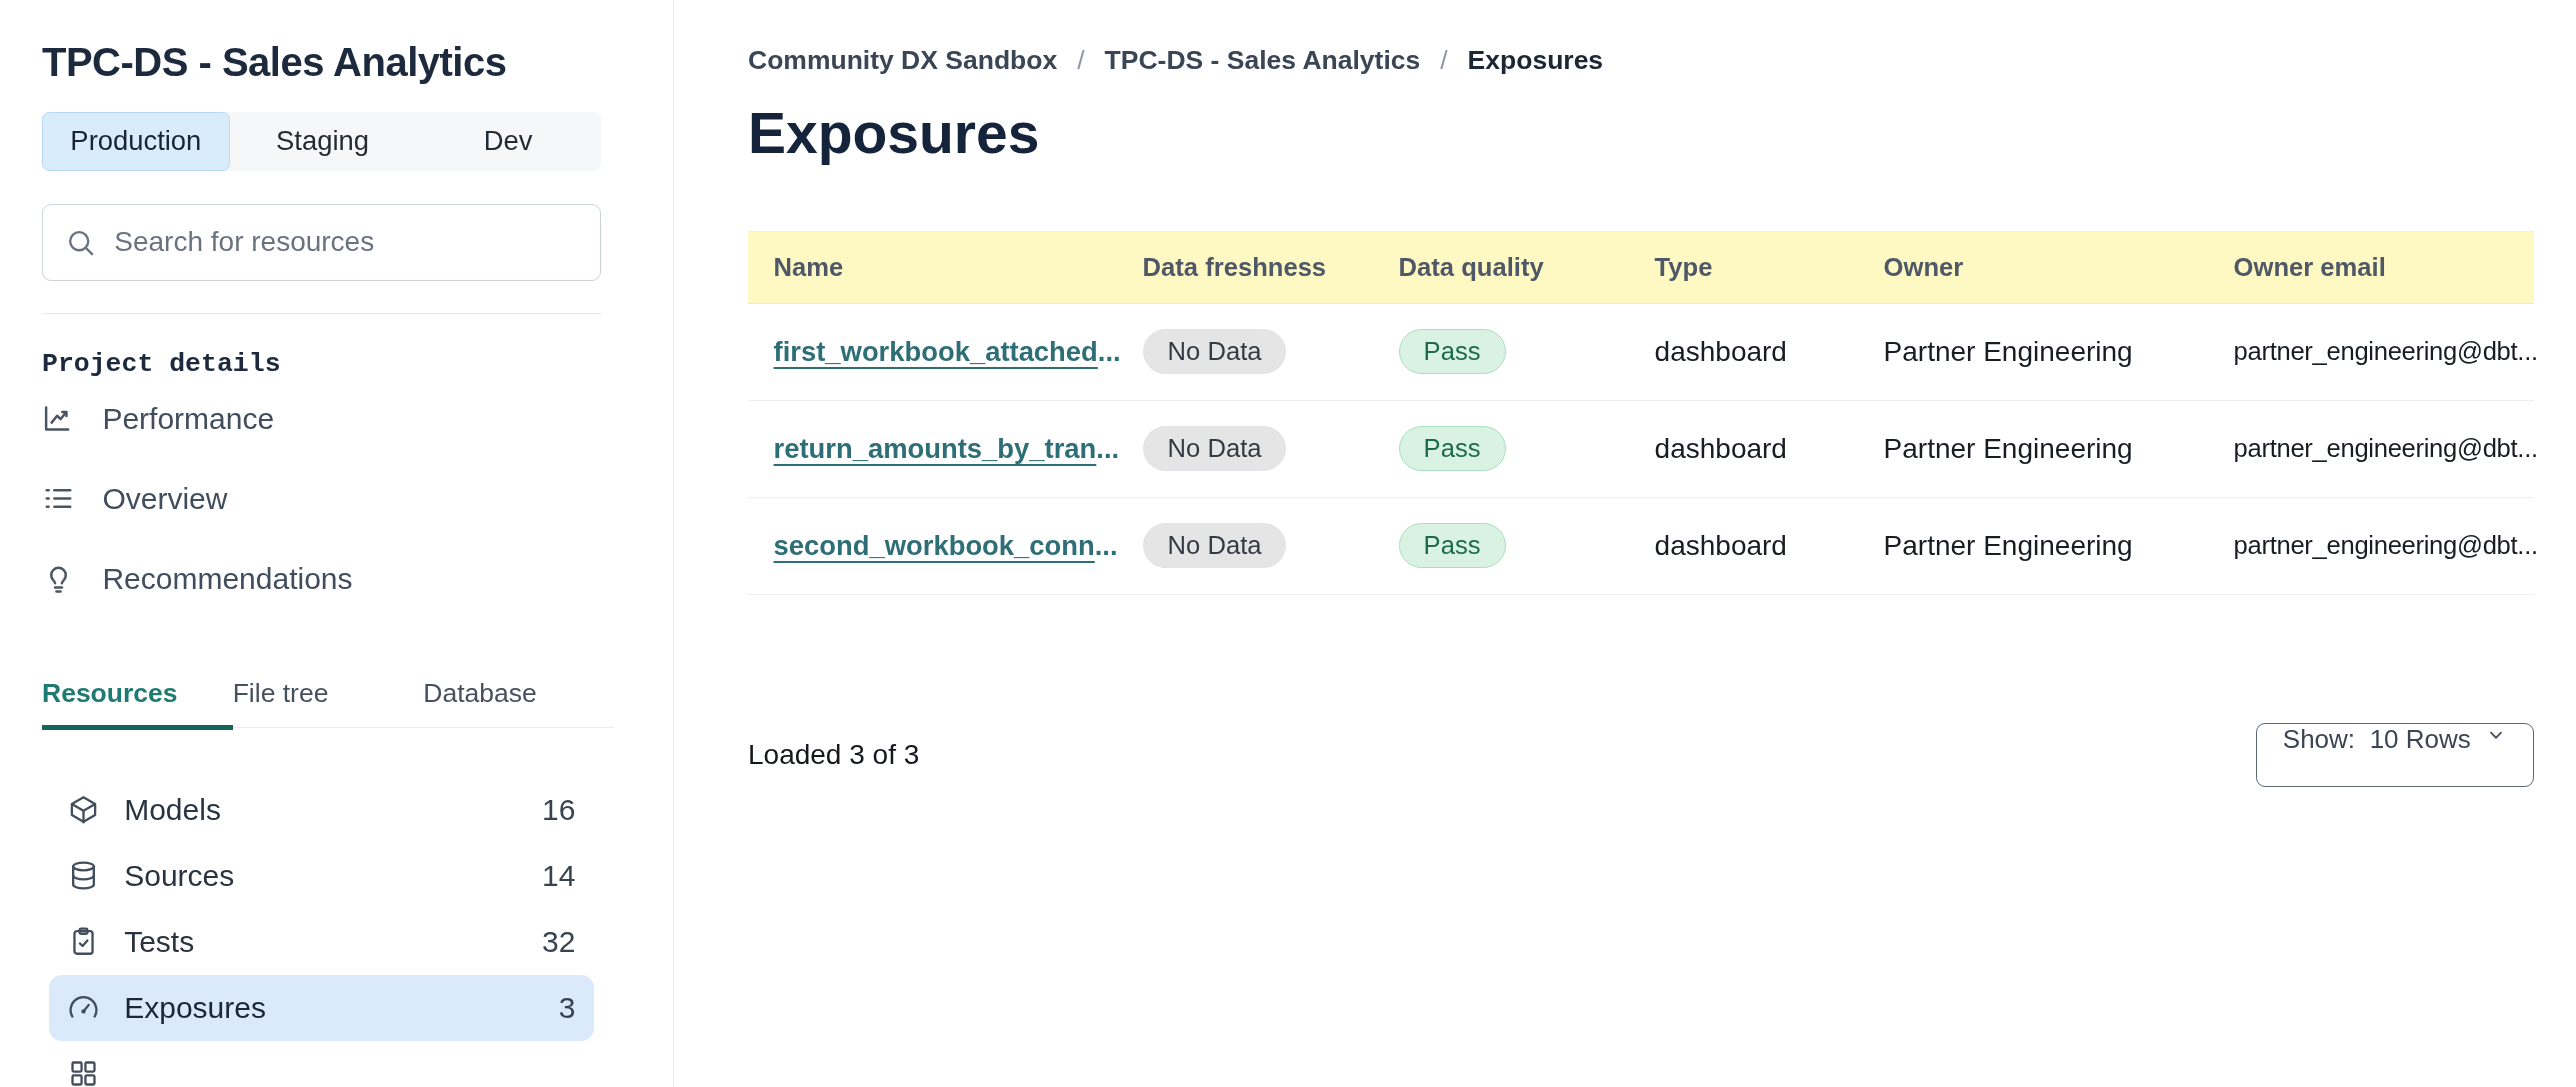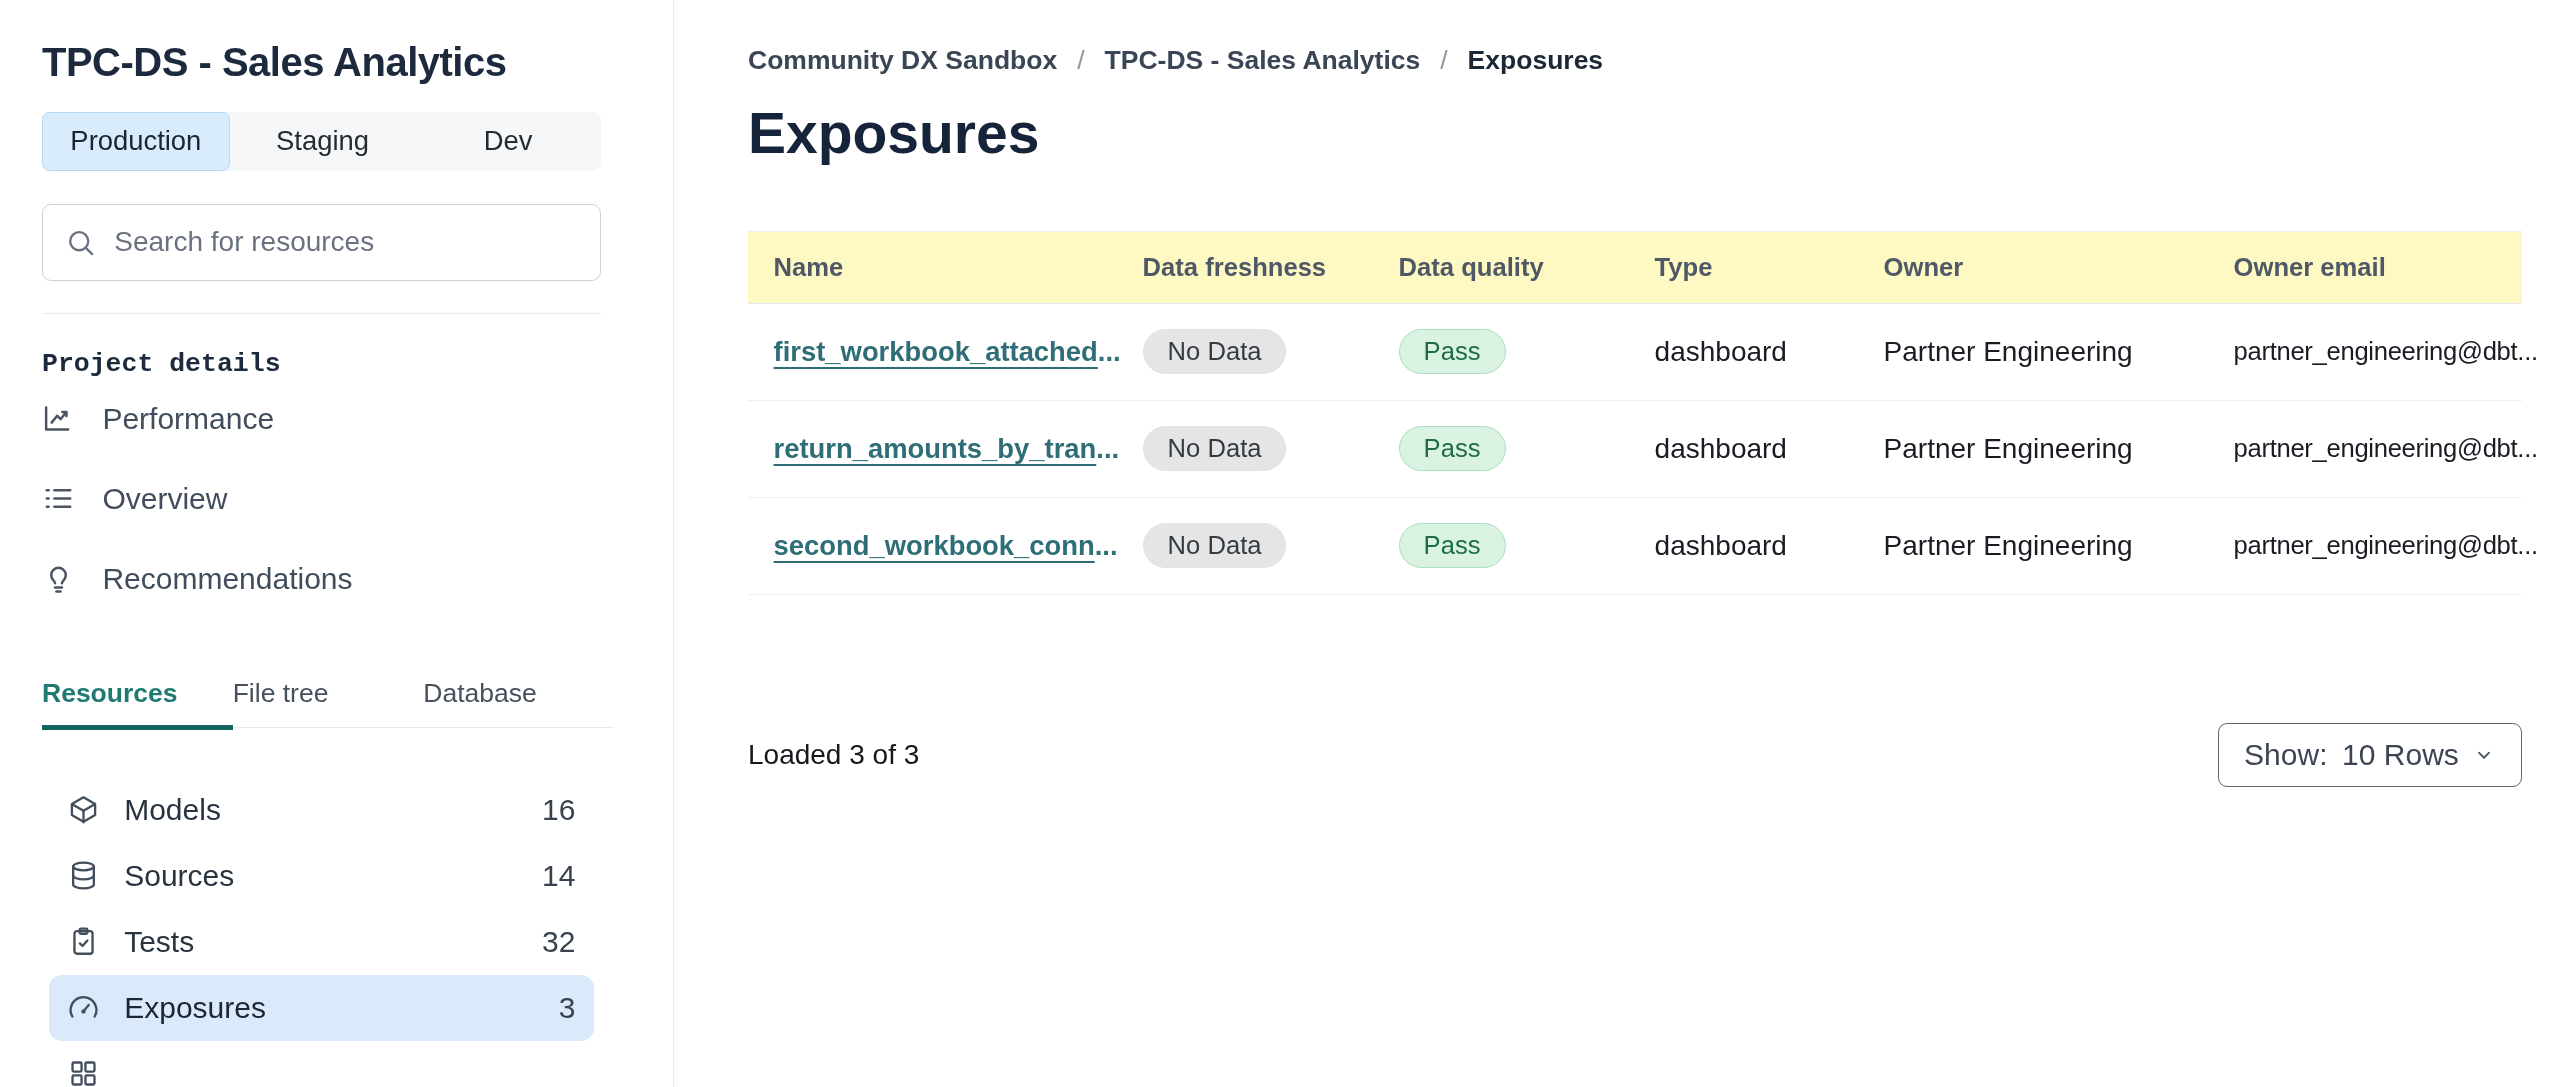--- a/index.html
+++ b/index.html
@@ -76,21 +76,21 @@
     display:flex; align-items:center; gap:25.6px; height:66px;
     margin:0 7.3px; padding:0 18.3px; border-radius:12.8px;
     font-size:30px; color:#2a3340; cursor:pointer;
   }
   .resource-item .icon { color:#434e5d; }
   .resource-item .count { margin-left:auto; color:#39424f; }
   .resource-item.active { background:#dbeafb; color:#1c2634; }
 
   
   .main {
-    flex:1; min-width:0; padding:44px 54px 0 74px;
+    flex:1; min-width:0; padding:44px 42px 0 74px;
   }
   .breadcrumb {
     display:flex; align-items:center; gap:20px;
     font-size:26.5px; font-weight:700; color:#3a4656; line-height:33px;
   }
   .breadcrumb .sep { color:#8d97a3; font-weight:400; }
   .breadcrumb .crumb { cursor:pointer; }
   .breadcrumb .crumb.current { color:#1c2736; cursor:default; }
   .page-title {
     margin-top:24px; font-size:57px; font-weight:700; color:#15233b; line-height:1.15;
@@ -123,22 +123,22 @@
   .badge-gray { background:#e5e5e5; border:1.8px solid #e1e4e8; color:#343b44; }
   .badge-green { background:#d9f2e1; border:1.8px solid #abdfc0; color:#1d6c47; }
   .email-cell { font-size:25.6px; letter-spacing:-0.3px; }
 
   .table-footer {
     margin-top:128px; display:flex; align-items:center; justify-content:space-between;
   }
   .loaded-text { font-size:28px; color:#15181c; }
   .show-control {
     height:64px; border:1.8px solid #5d6673; border-radius:9.1px;
-    display:flex; align-items:center; gap:14.6px; padding:0 25.6px;
-    font-size:30px; color:#3c4553; cursor:pointer; background:#fff;
+    display:flex; gap:14.6px; padding:0 25.6px;
+    font-size:26px; color:#3c4553; cursor:pointer; background:#fff;
   }
   .show-control .chev { color:#4a5462; }
 </style>
 </head>
 <body>
 
 <div class="sidebar">
   <div class="sidebar-inner">
 
     <div class="project-title">TPC-DS - Sales Analytics</div>

